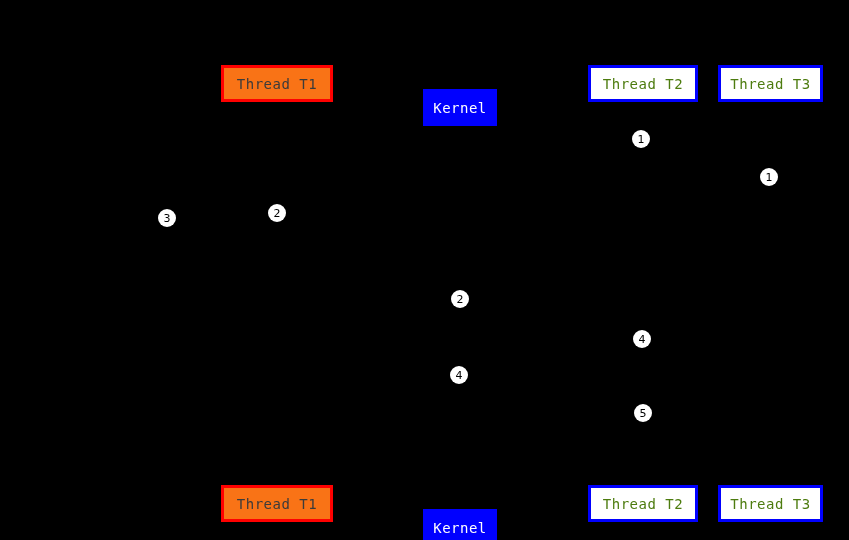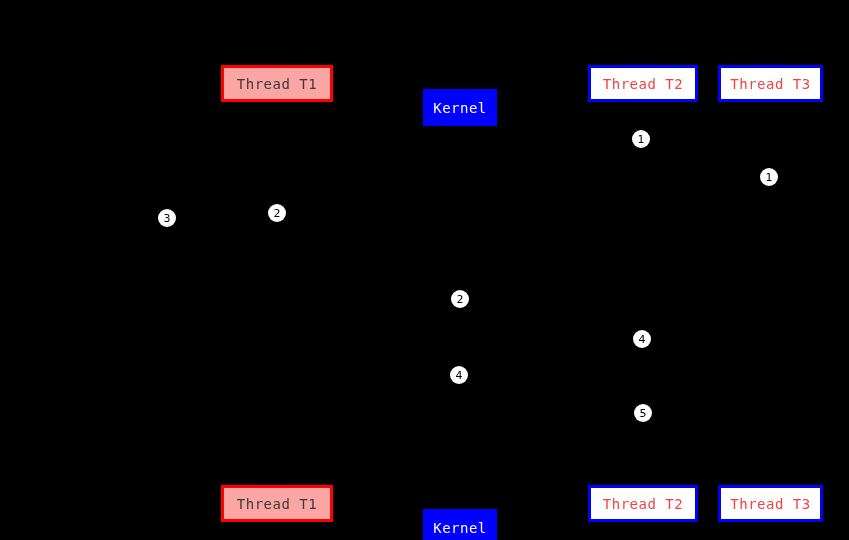--- a/index.html
+++ b/index.html
@@ -30,34 +30,34 @@
     display: flex;
     align-items: center;
     justify-content: center;
     white-space: nowrap;
     font-family: "DejaVu Sans Mono", "Liberation Mono", monospace;
     font-size: 14px;
     letter-spacing: 0.5px;
     line-height: 1;
   }
   .pbox-t1 {
-    background: #fca5a5;
+    background: #f97316;
     border: 3px solid #FF0000;
     color: #3B3B3B;
   }
   .pbox-kernel {
     background: #0000FF;
     border: 1px solid #0000FF;
     color: #FFFFFF;
     margin-top: 24px;
   }
   .pbox-t2, .pbox-t3 {
     background: #FFFFFF;
     border: 3px solid #0000FF;
-    color: #ef4444;
+    color: #4d7c0f;
   }
   .seq-arrow {
     position: absolute;
     height: 1px;
     background: #000000;
   }
   .seq-arrow::after {
     content: "";
     position: absolute;
     right: -1px;

